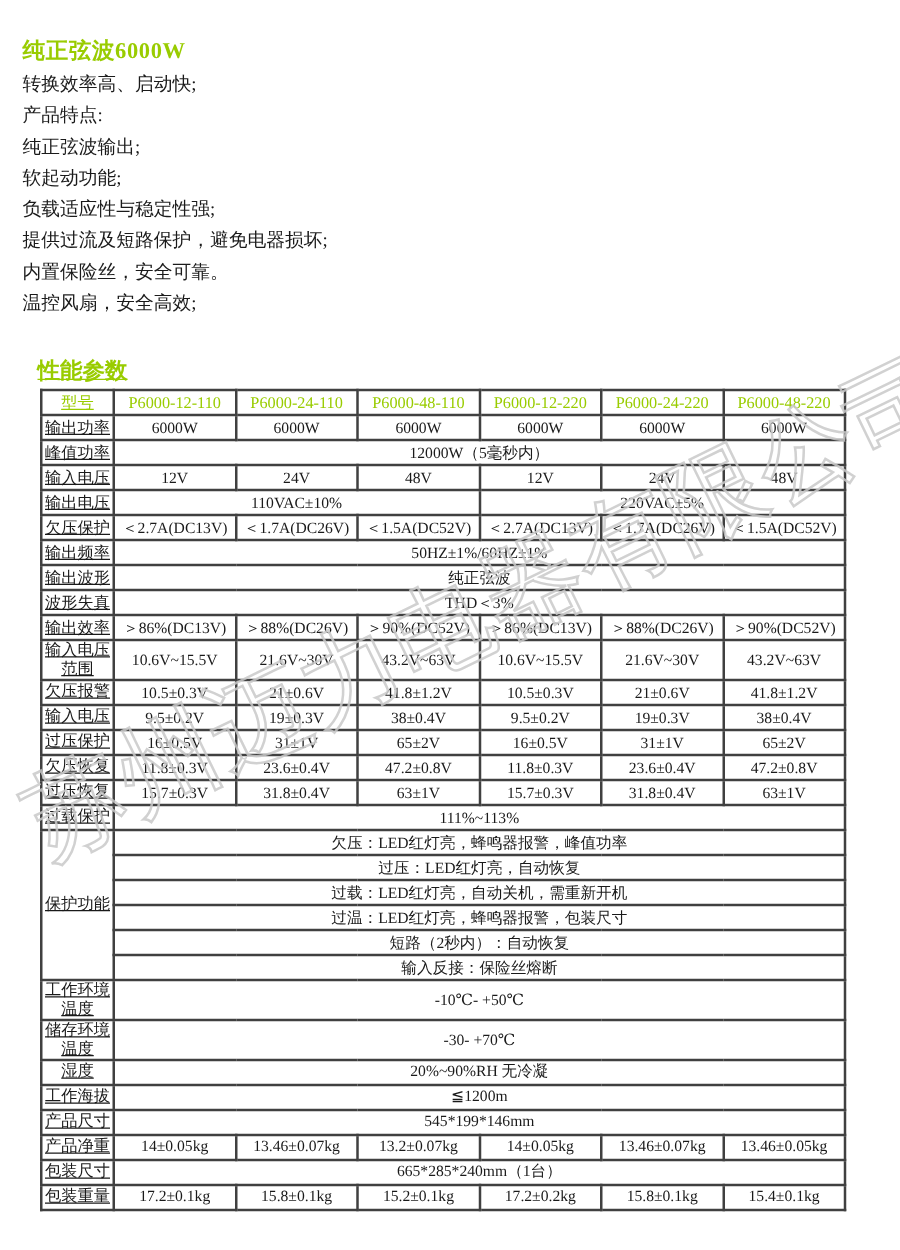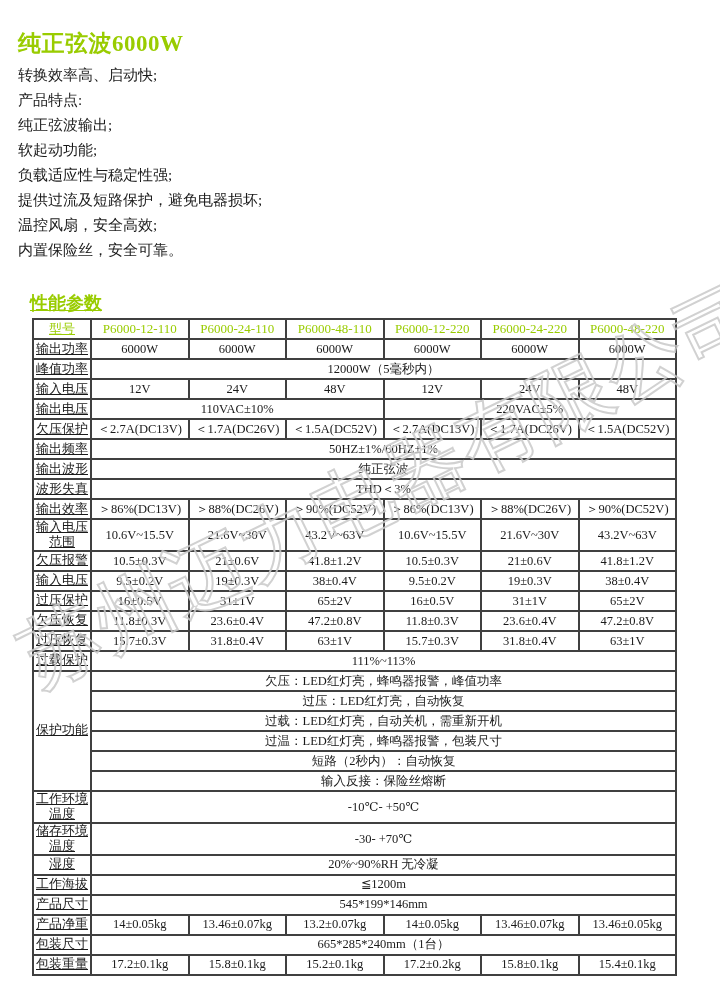--- a/index.html
+++ b/index.html
@@ -5,21 +5,21 @@
   html,body{margin:0;padding:0;}
   body{
     width:720px;height:1000px;background:#ffffff;
     font-family:"Liberation Serif","DejaVu Serif",serif;
     color:#1a1a1a;
   }
   .page{position:relative;width:720px;height:1000px;overflow:hidden;background:#fff;}
 
   .title{
     margin:28px 5px 4px 18px;
-    font-size:23px;font-weight:bold;
+    font-size:18px;font-weight:bold;
     color:#99cc00;
     letter-spacing:0.5px;
   }
   .features p{
     margin:0 0 0 18px;
     font-size:15px;line-height:25px;
     white-space:nowrap;
   }
   .section-title{
     margin:28px 0 3px 30px;
@@ -69,22 +69,22 @@
 
   <h1 class="title">纯正弦波6000W</h1>
 
   <div class="features">
     <p>转换效率高、启动快;</p>
     <p>产品特点:</p>
     <p>纯正弦波输出;</p>
     <p>软起动功能;</p>
     <p>负载适应性与稳定性强;</p>
     <p>提供过流及短路保护，避免电器损坏;</p>
+    <p>内置保险丝，安全可靠。</p>
     <p>温控风扇，安全高效;</p>
-    <p>内置保险丝，安全可靠。</p>
   </div>
 
   <div class="section-title">性能参数</div>
 
   <table class="spec">
     <colgroup>
       <col style="width:58px">
       <col>
         <col>
         <col>

